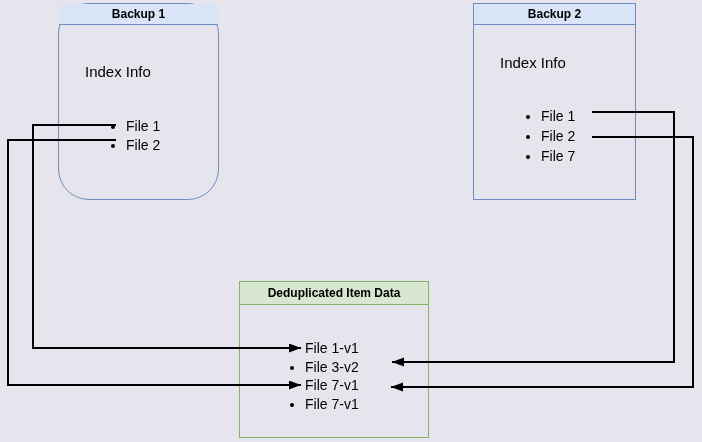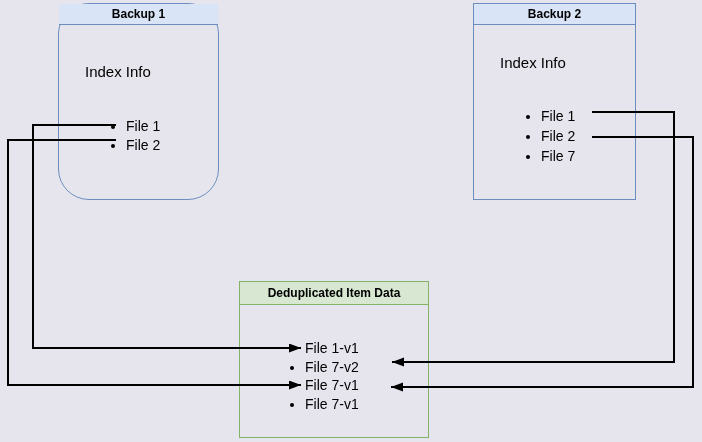--- a/index.html
+++ b/index.html
@@ -83,21 +83,21 @@
         <li>File 1</li>
         <li>File 2</li>
         <li>File 7</li>
       </ul>
   </div>
 
   <div class="box green" style="left:239px; top:281px; width:190px; height:157px;">
     <div class="box-header">Deduplicated Item Data</div>
     <ul class="file-list dedup-list lh185" style="top:57px;">
         <li>File 1-v1</li>
-        <li>File 7-v2</li>
+        <li>File 3-v2</li>
         <li>File 7-v1</li>
         <li>File 7-v1</li>
       </ul>
   </div>
 
   <svg class="overlay" width="702" height="442" viewBox="0 0 702 442">
     <defs>
       <marker id="arrowhead" markerUnits="userSpaceOnUse" markerWidth="13" markerHeight="10" refX="12" refY="4.5" orient="auto">
         <path d="M0,0 L12,4.5 L0,9 Z" fill="#000000"></path>
       </marker>

